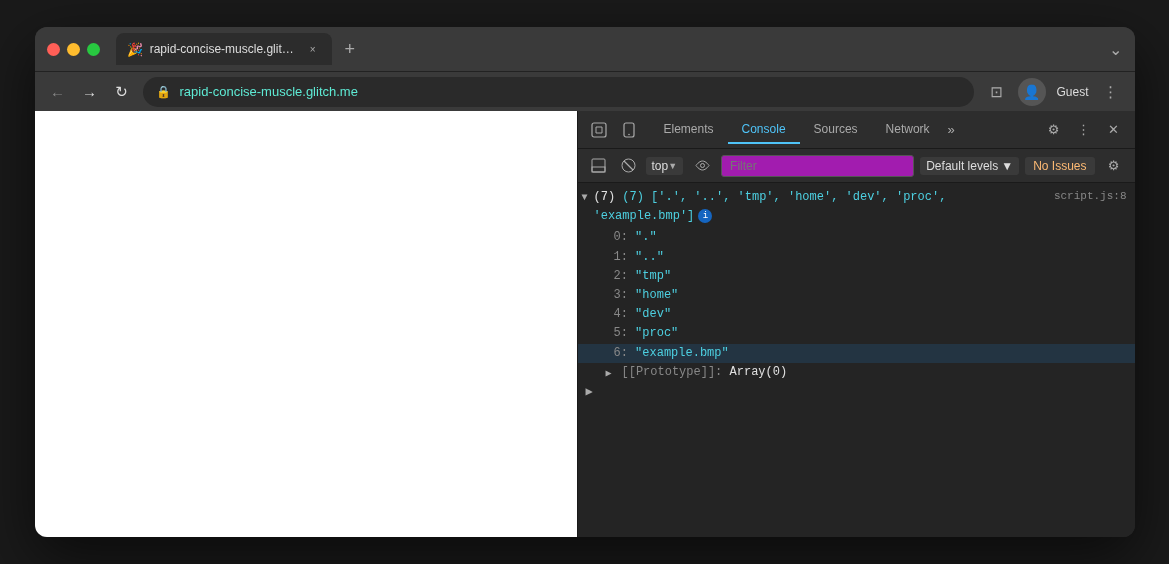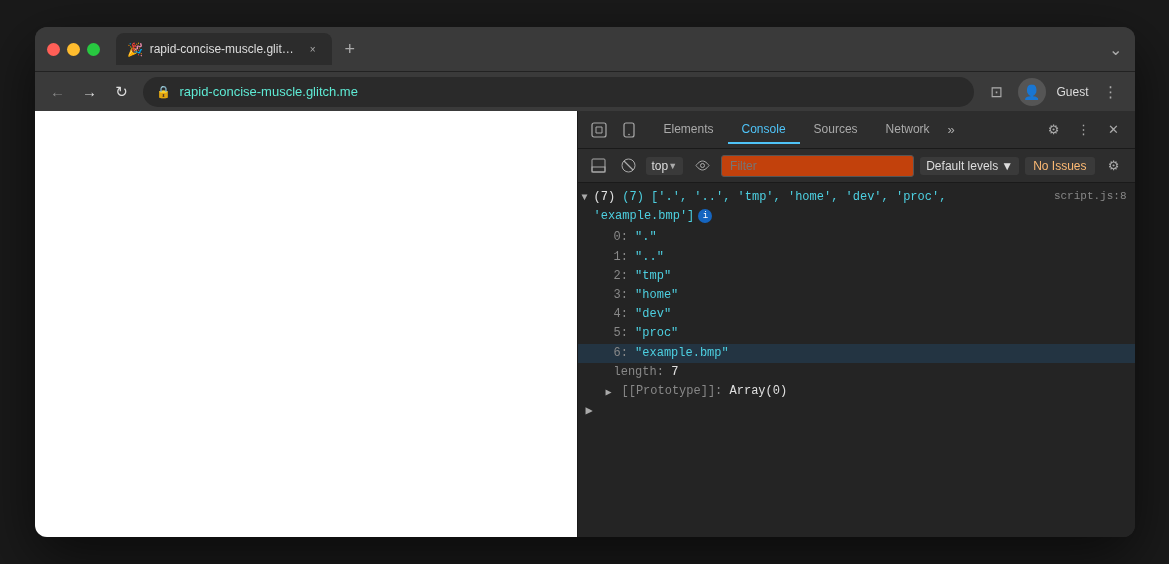--- a/index.html
+++ b/index.html
@@ -310,21 +310,21 @@
     .context-arrow { font-size: 9px; color: #aaa; }
 
     .eye-btn {
       color: #aaa;
       font-size: 14px;
       cursor: pointer;
     }
 
     .filter-input {
       flex: 1;
-      background: #c2410c;
+      background: #a21caf;
       border: 1px solid #555;
       border-radius: 3px;
       padding: 3px 8px;
       color: #ddd;
       font-size: 12px;
       height: 22px;
     }
 
     .log-level-btn {
       display: flex;
@@ -589,25 +589,20 @@
           <span> </span>
           <span class="c-cyan">"proc"</span>
         </div>
 
         <div class="console-item highlight-row">
           <span class="c-gray">6:</span>
           <span> </span>
           <span class="c-cyan">"example.bmp"</span>
         </div>
 
-        <div class="console-item">
-          <span class="c-gray">length:</span>
-          <span> </span>
-          <span class="c-white">7</span>
-        </div>
 
         <div class="console-item" style="position:relative; padding-left:44px;">
           <span class="expand-arrow" style="left:28px;">▶</span>
           <span class="c-gray">[[Prototype]]:</span>
           <span> </span>
           <span class="c-white">Array(0)</span>
         </div>
 
         <div class="console-prompt">
           <span class="prompt-arrow">▶</span>

